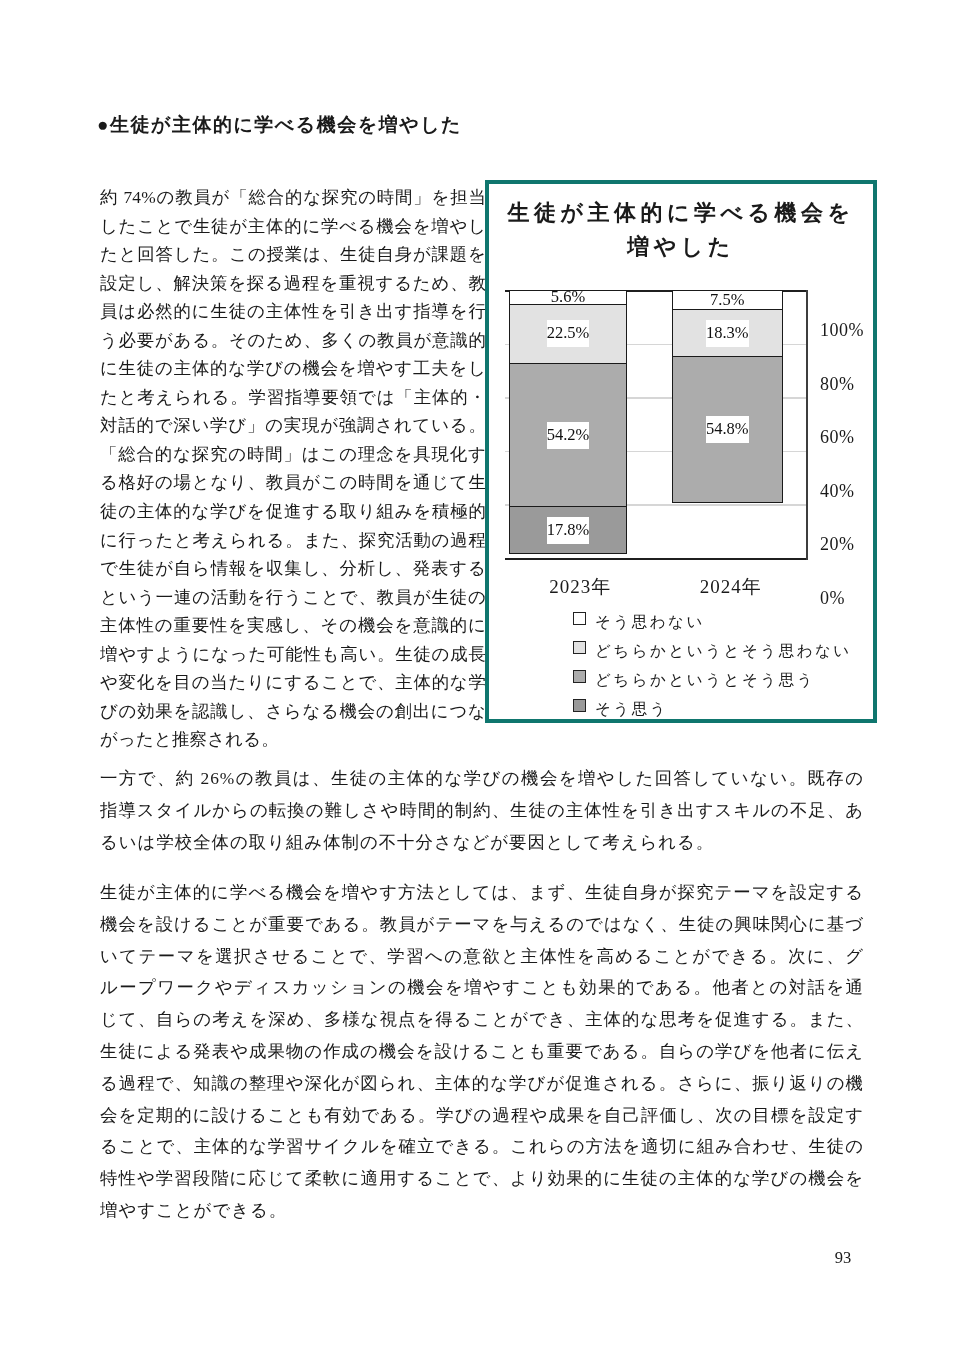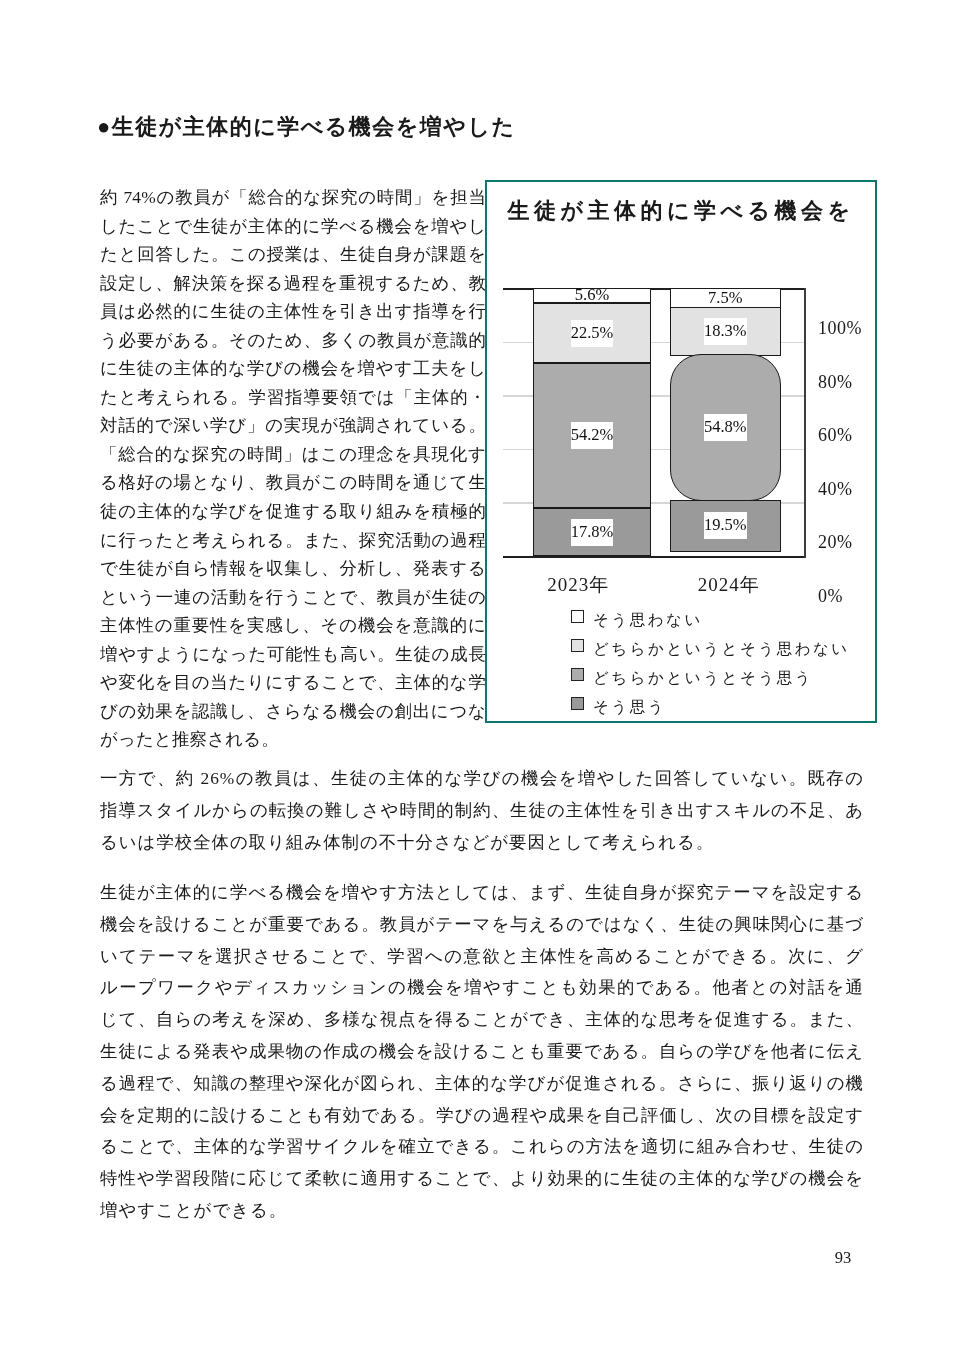--- a/index.html
+++ b/index.html
@@ -1,35 +1,35 @@
 <!DOCTYPE html>
 <html lang="ja"><head>
 <meta charset="utf-8">
 <style>
   html,body{margin:0;padding:0;background:#fff;}
   .page{
     position:relative;width:955px;height:1350px;background:#ffffff;
     font-family:"Liberation Serif","DejaVu Serif",serif;color:#1a1a1a;overflow:hidden;
   }
   .heading{
-    position:absolute;left:97px;top:112px;font-size:22px;font-weight:bold;
+    position:absolute;left:97px;top:112px;font-size:19px;font-weight:bold;
     letter-spacing:1.5px;white-space:nowrap;
   }
   .para{position:absolute;text-align:justify;}
   .col-left{
     left:100px;top:183px;width:386px;font-size:17.4px;line-height:28.55px;letter-spacing:0.2px;
   }
   .p2{left:100px;top:763px;width:764px;font-size:17.4px;line-height:31.8px;letter-spacing:1px;}
   .p3{left:100px;top:865px;width:764px;font-size:17.4px;line-height:31.8px;letter-spacing:1px;margin-top:12px;}
   .page-number{position:absolute;left:818px;top:1248px;width:50px;text-align:center;font-size:16.5px;}
 
   
   .chart{
     position:absolute;left:485px;top:180px;width:392px;height:543px;
-    border:2px solid #0f766e;box-sizing:border-box;background:#fff;
+    border:4px solid #0f766e;box-sizing:border-box;background:#fff;
   }
   .chart-title{
     position:absolute;left:0;top:12px;width:100%;text-align:center;
     font-size:22px;font-weight:bold;letter-spacing:4.5px;line-height:34px;
   }
   .gridline{position:absolute;height:1.5px;background:#d6d6d6;}
   .gridline.dark{background:#1f1f1f;height:2px;}
   .vaxis{position:absolute;width:2px;background:#3d3d3d;}
   .ytick{position:absolute;font-size:18px;line-height:24px;letter-spacing:0.5px;margin-top:39px;}
   .xlabel{position:absolute;text-align:center;font-size:19px;letter-spacing:1px;}
@@ -57,20 +57,21 @@
 
 <div class="page">
 
   <div class="heading">●生徒が主体的に学べる機会を増やした</div>
 
   <div class="para col-left">約 74%の教員が「総合的な探究の時間」を担当したことで生徒が主体的に学べる機会を増やしたと回答した。この授業は、生徒自身が課題を設定し、解決策を探る過程を重視するため、教員は必然的に生徒の主体性を引き出す指導を行う必要がある。そのため、多くの教員が意識的に生徒の主体的な学びの機会を増やす工夫をしたと考えられる。学習指導要領では「主体的・対話的で深い学び」の実現が強調されている。「総合的な探究の時間」はこの理念を具現化する格好の場となり、教員がこの時間を通じて生徒の主体的な学びを促進する取り組みを積極的に行ったと考えられる。また、探究活動の過程で生徒が自ら情報を収集し、分析し、発表するという一連の活動を行うことで、教員が生徒の主体性の重要性を実感し、その機会を意識的に増やすようになった可能性も高い。生徒の成長や変化を目の当たりにすることで、主体的な学びの効果を認識し、さらなる機会の創出につながったと推察される。</div>
 
   <div class="chart" id="chart">
     <div class="chart-title">
       <div>生徒が主体的に学べる機会を</div>
+      <div>増やした</div>
     </div>
     <div class="legend" id="legend">
         <div class="legend-item">
           <span class="legend-swatch" style="background: rgb(255, 255, 255);"></span>
           <span class="legend-label">そう思わない</span>
         </div>
         <div class="legend-item">
           <span class="legend-swatch" style="background: rgb(226, 226, 226);"></span>
           <span class="legend-label">どちらかというとそう思わない</span>
         </div>
@@ -89,21 +90,21 @@
       <div class="gridline" style="left: 16px; top: 159.6px; width: 301px;"></div>
       <div class="gridline dark" style="left: 16px; top: 106px; width: 301px;"></div>
       <div class="gridline dark" style="left: 16px; top: 374px; width: 301px;"></div>
       <div class="vaxis" style="left: 317px; top: 106px; height: 270px;"></div>
       <div class="ytick" style="left: 331px; top: 95px;">100%</div>
       <div class="ytick" style="left: 331px; top: 148.6px; text-align: right;">80%</div>
       <div class="ytick" style="left: 331px; top: 202.2px;">60%</div>
       <div class="ytick" style="left: 331px; top: 255.8px;">40%</div>
       <div class="ytick" style="left: 331px; top: 309.4px;">20%</div>
       <div class="ytick" style="left: 331px; top: 363px;">0%</div>
-      <div class="bar" style="left: 46px; top: 106px; width: 118px; height: 268px; justify-content: space-between;">
+      <div class="bar" style="left: 20px; top: 106px; width: 118px; height: 268px;">
         <div class="seg" style="height: 14.993px; background: rgb(255, 255, 255);">
           <span class="seg-label thin">5.6%</span>
         </div>
         <div class="seg" style="height: 60.2398px; background: rgb(226, 226, 226);">
           <span class="seg-label">22.5%</span>
         </div>
         <div class="seg" style="height: 145.111px; background: rgb(172, 172, 172);">
           <span class="seg-label">54.2%</span>
         </div>
         <div class="seg" style="height: 47.6563px; background: rgb(154, 154, 154);">
@@ -111,25 +112,22 @@
         </div>
       </div>
       <div class="xlabel" style="left: 16px; top: 390px; width: 150.5px;">2023年</div>
       <div class="bar" style="left: 182.75px; top: 106px; width: 111px; height: 268px;">
         <div class="seg" style="height: 20.0799px; background: rgb(255, 255, 255);">
           <span class="seg-label thin">7.5%</span>
         </div>
         <div class="seg" style="height: 48.995px; background: rgb(226, 226, 226);">
           <span class="seg-label">18.3%</span>
         </div>
-        <div class="seg" style="height: 146.717px; background: rgb(172, 172, 172); border-radius: 31px;">
+        <div class="seg" style="height: 146.717px; background: rgb(172, 172, 172);">
           <span class="seg-label">54.8%</span>
-        </div>
-        <div class="seg" style="height: 52.2078px; background: rgb(154, 154, 154);">
-          <span class="seg-label">19.5%</span>
         </div>
       </div>
       <div class="xlabel" style="left: 166.5px; top: 390px; width: 150.5px;">2024年</div>
     </div>
 
   <div class="para p2">一方で、約 26%の教員は、生徒の主体的な学びの機会を増やした回答していない。既存の指導スタイルからの転換の難しさや時間的制約、生徒の主体性を引き出すスキルの不足、あるいは学校全体の取り組み体制の不十分さなどが要因として考えられる。</div>
 
   <div class="para p3">生徒が主体的に学べる機会を増やす方法としては、まず、生徒自身が探究テーマを設定する機会を設けることが重要である。教員がテーマを与えるのではなく、生徒の興味関心に基づいてテーマを選択させることで、学習への意欲と主体性を高めることができる。次に、グループワークやディスカッションの機会を増やすことも効果的である。他者との対話を通じて、自らの考えを深め、多様な視点を得ることができ、主体的な思考を促進する。また、生徒による発表や成果物の作成の機会を設けることも重要である。自らの学びを他者に伝える過程で、知識の整理や深化が図られ、主体的な学びが促進される。さらに、振り返りの機会を定期的に設けることも有効である。学びの過程や成果を自己評価し、次の目標を設定することで、主体的な学習サイクルを確立できる。これらの方法を適切に組み合わせ、生徒の特性や学習段階に応じて柔軟に適用することで、より効果的に生徒の主体的な学びの機会を増やすことができる。</div>
 
   <div class="page-number">93</div>

